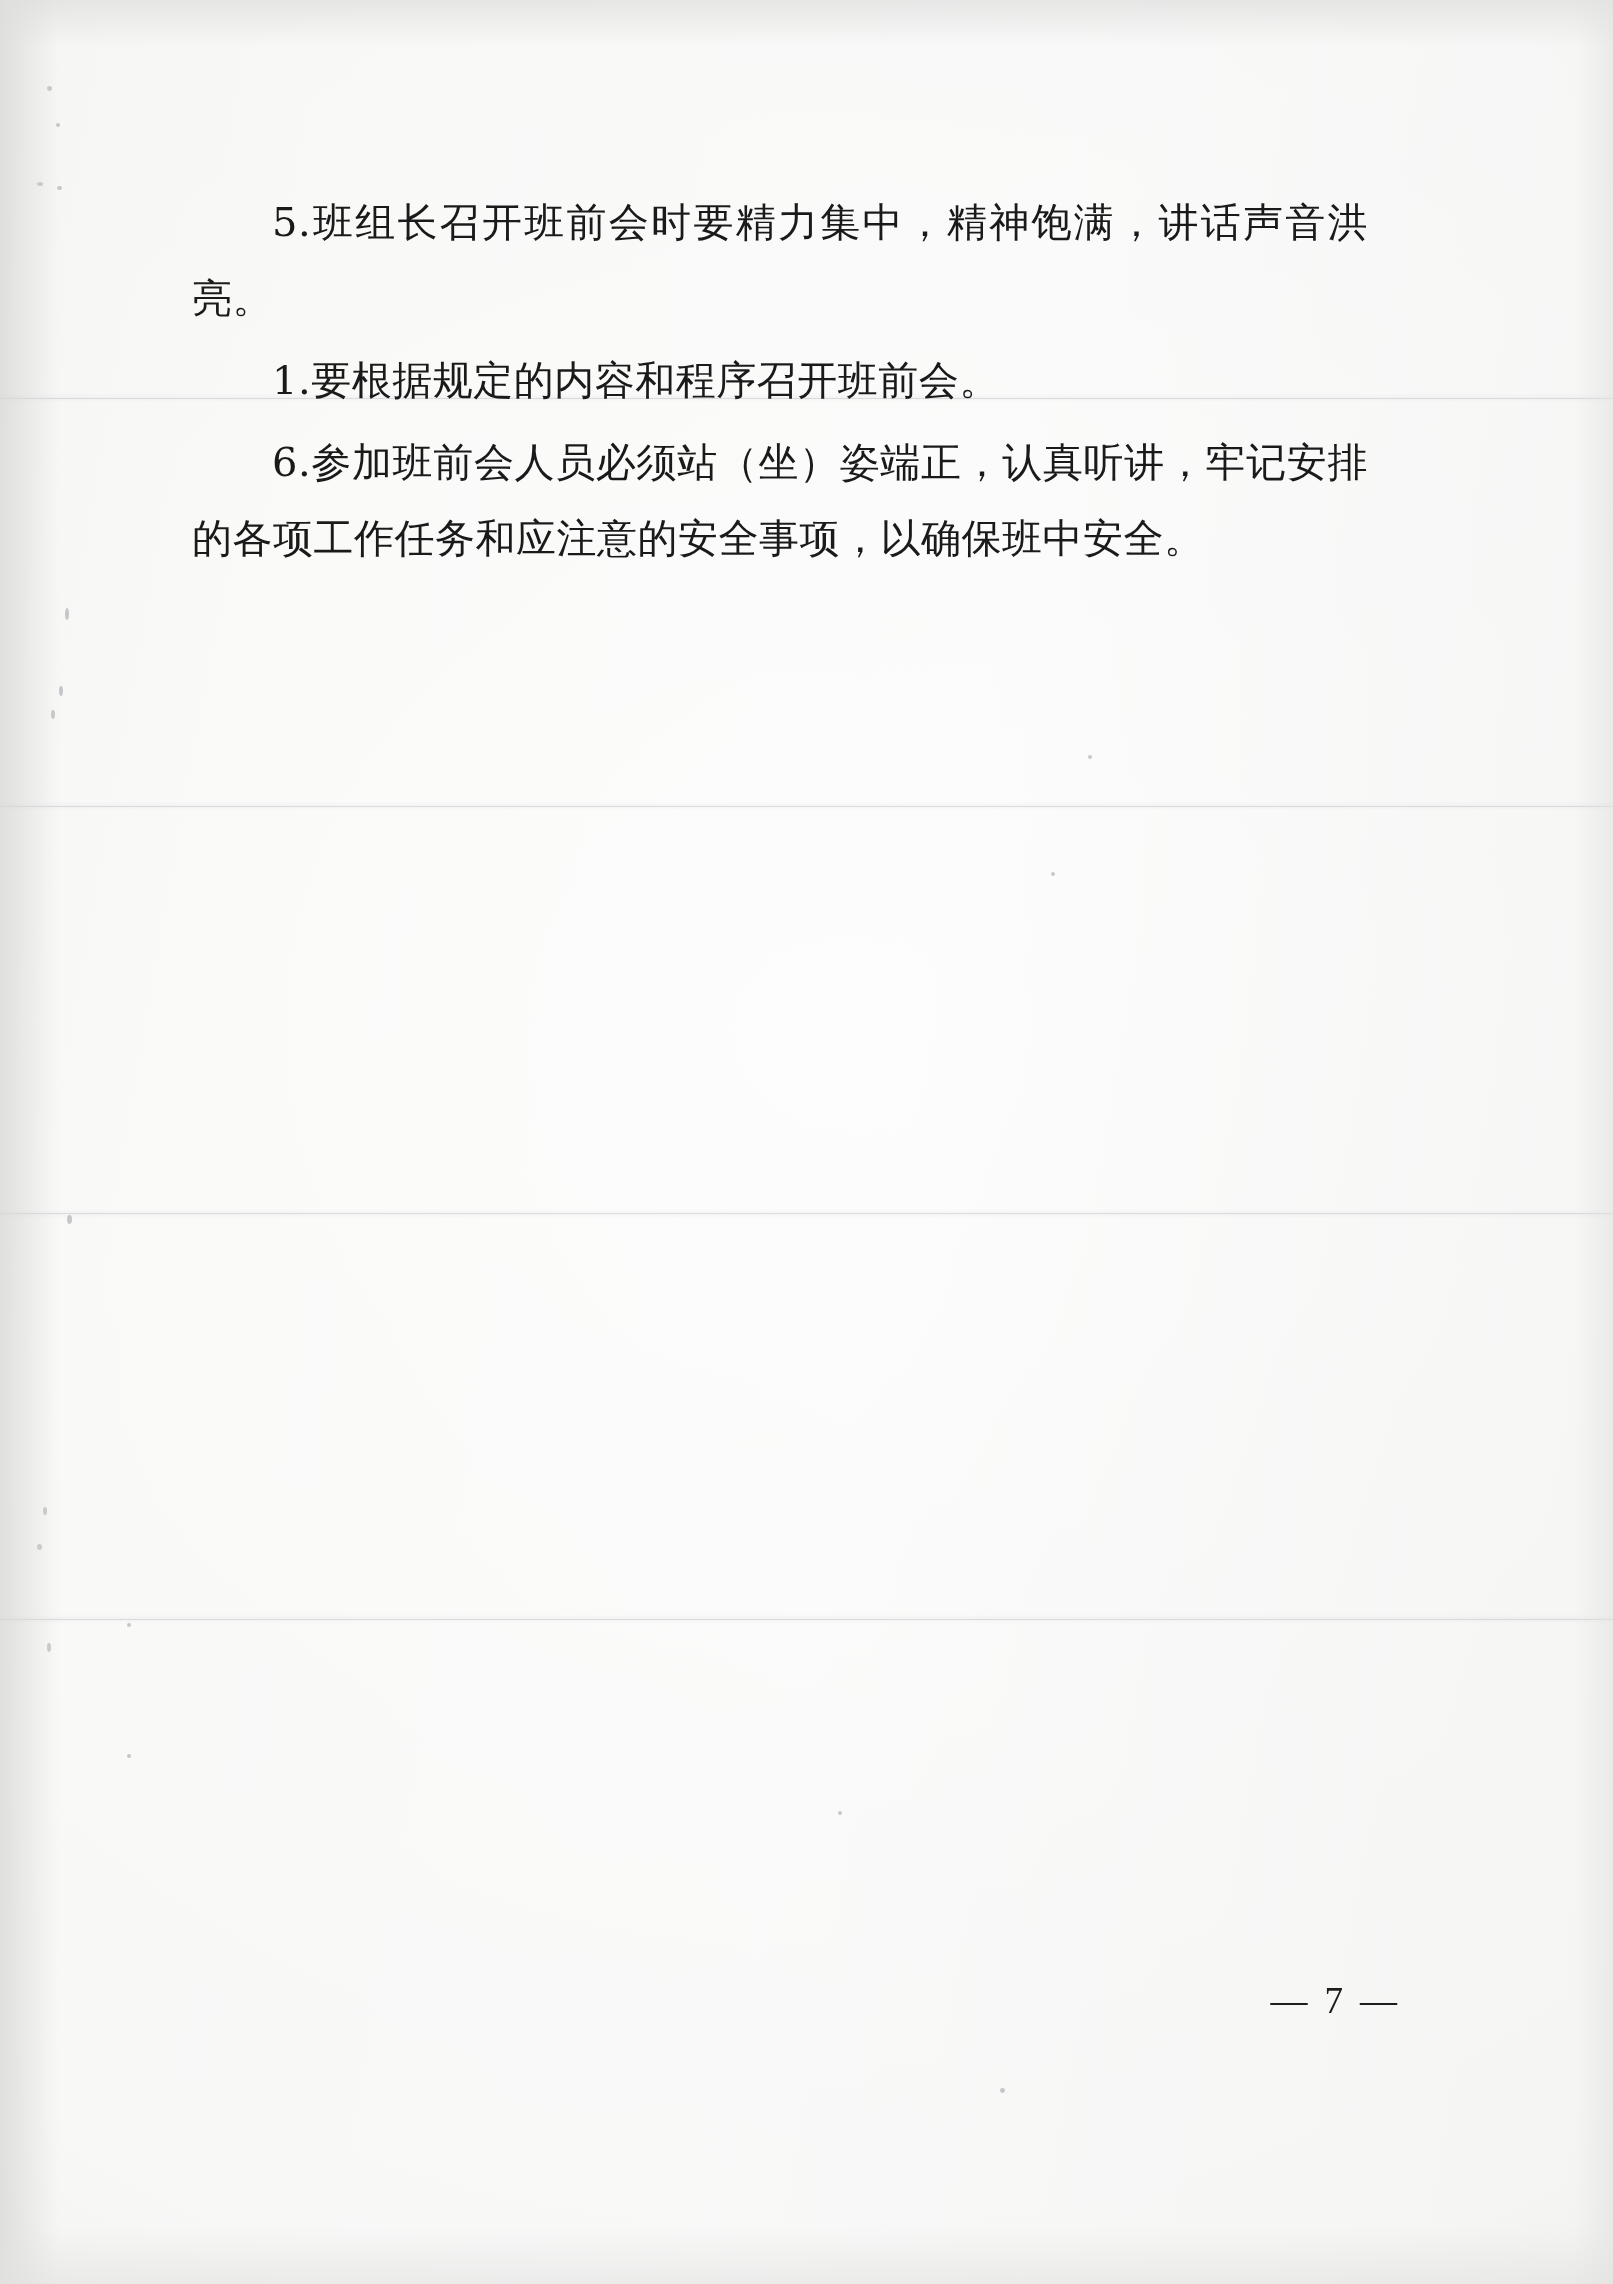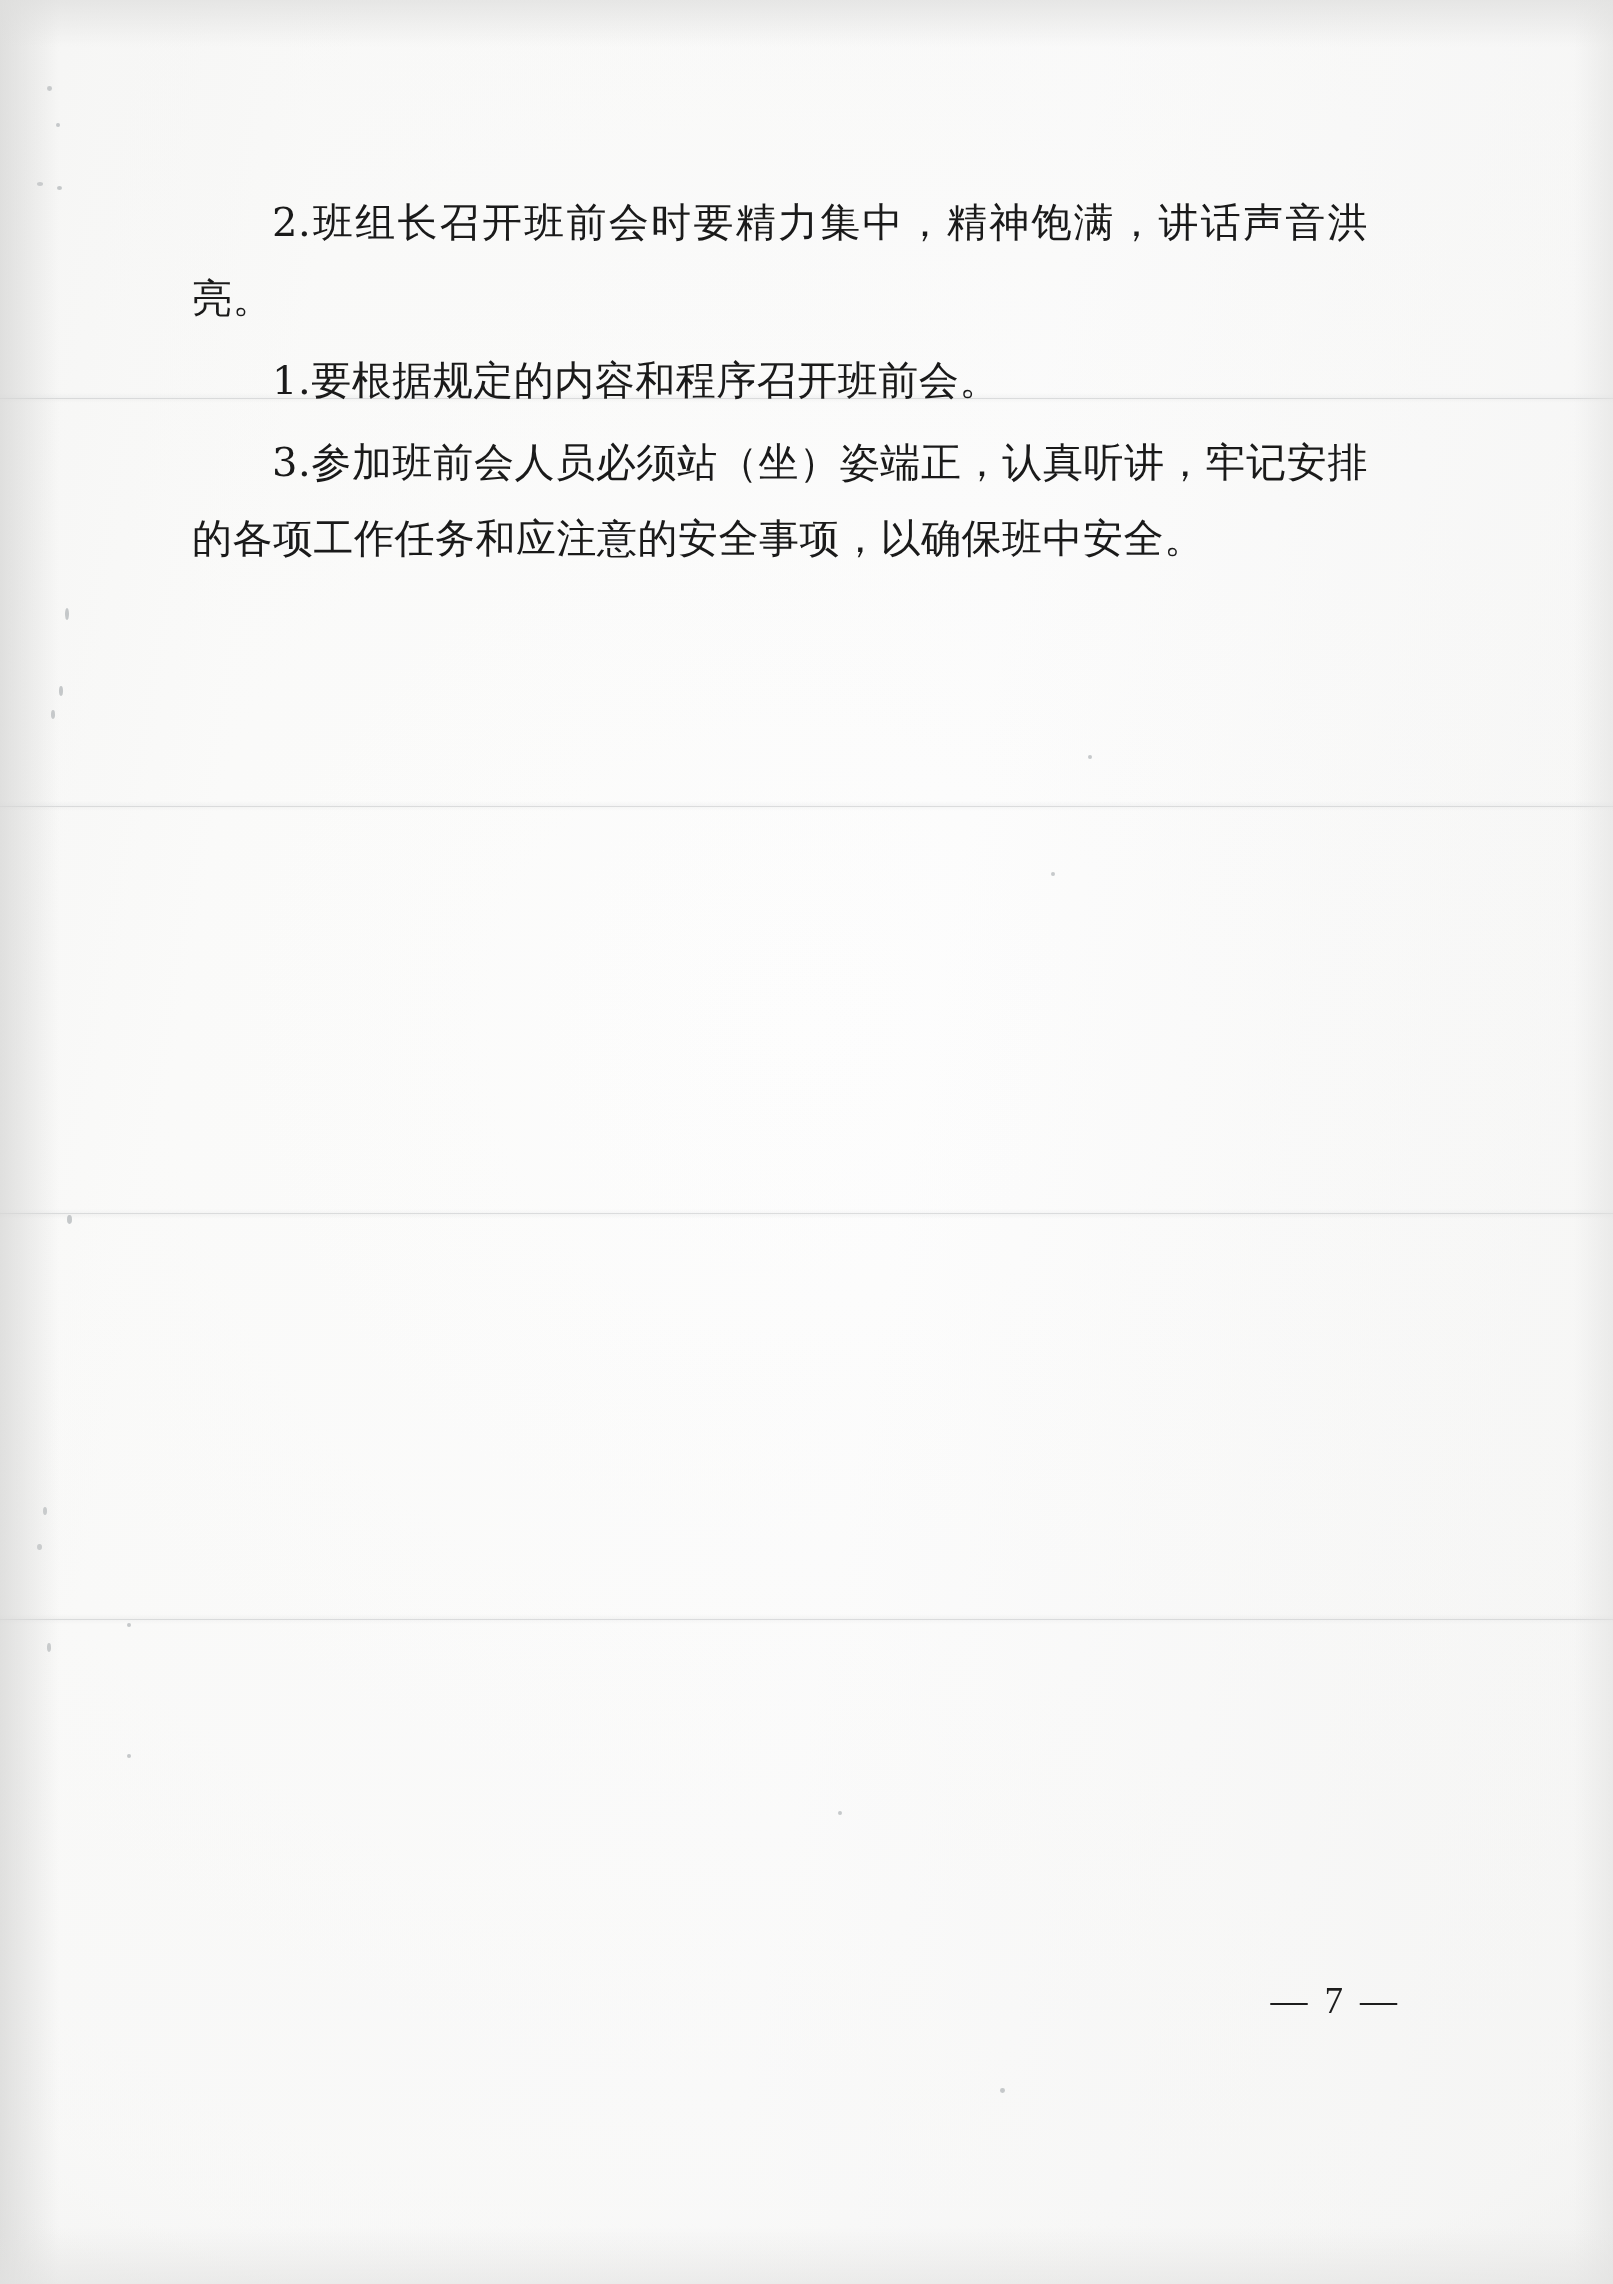--- a/index.html
+++ b/index.html
@@ -117,23 +117,23 @@
   <div class="fold-soft" style="top:393px"></div>
   <div class="fold f1"></div>
   <div class="fold-soft" style="top:801px"></div>
   <div class="fold f2"></div>
   <div class="fold-soft" style="top:1209px"></div>
   <div class="fold f3"></div>
   <div class="fold-soft" style="top:1614px"></div>
   <div class="fold f4"></div>
 
   <div class="body-text">
-    <p class="para">2.班组长召开班前会时要精力集中，精神饱满，讲话声音洪亮。</p>
+    <p class="para">5.班组长召开班前会时要精力集中，精神饱满，讲话声音洪亮。</p>
     <p class="para">1.要根据规定的内容和程序召开班前会。</p>
-    <p class="para">3.参加班前会人员必须站（坐）姿端正，认真听讲，牢记安排的各项工作任务和应注意的安全事项，以确保班中安全。</p>
+    <p class="para">6.参加班前会人员必须站（坐）姿端正，认真听讲，牢记安排的各项工作任务和应注意的安全事项，以确保班中安全。</p>
   </div>
 
   <div class="page-number">— 7 —</div>
 
   <div class="speck" style="left:47px;  top:86px;  width:4.9px;  height:4.9px;"></div>
   <div class="speck" style="left:56px;  top:123px; width:3.9px;  height:3.9px;"></div>
   <div class="speck" style="left:37px;  top:182px; width:5.9px;  height:3.9px;"></div>
   <div class="speck" style="left:57px;  top:186px; width:4.9px;  height:3.9px;"></div>
   <div class="speck" style="left:65px;  top:608px; width:3.9px;  height:11.8px;"></div>
   <div class="speck" style="left:59px;  top:686px; width:3.9px;  height:9.8px;"></div>

